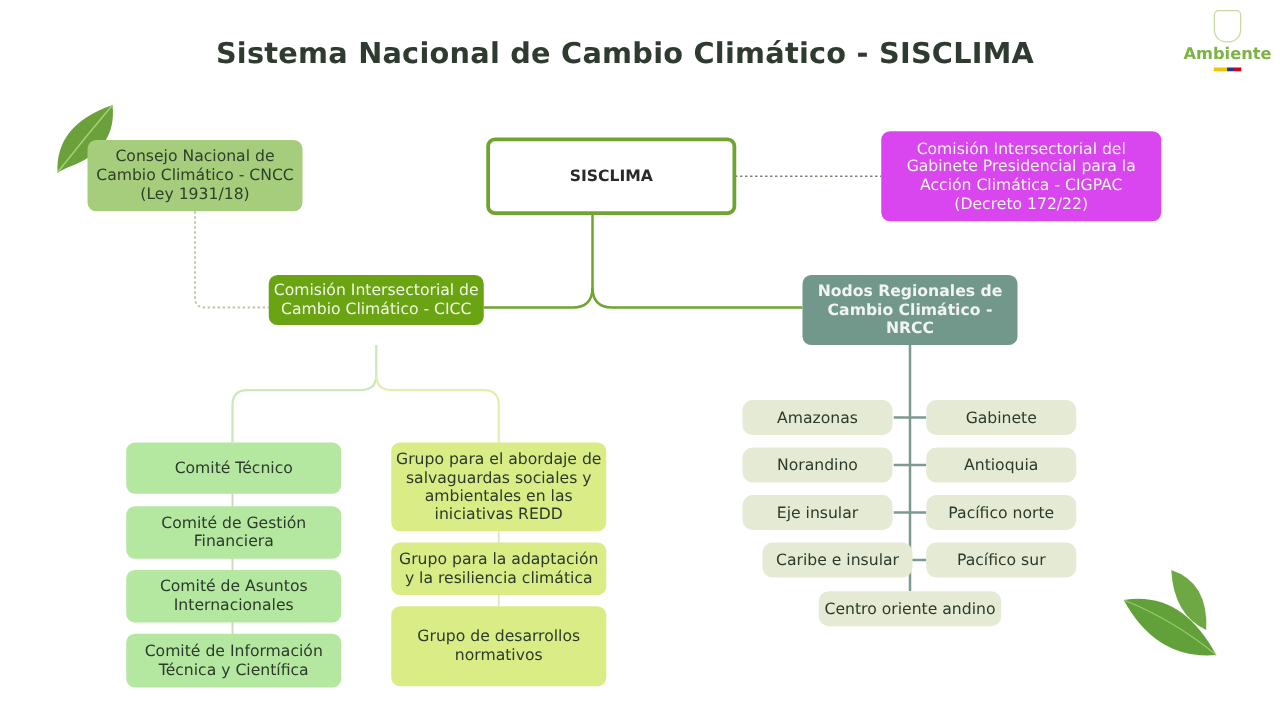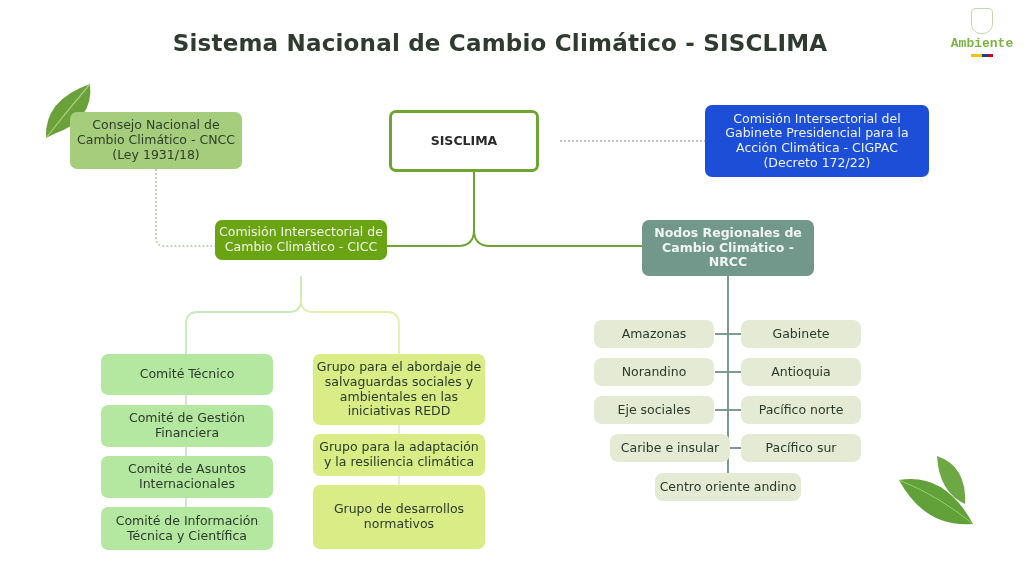--- a/index.html
+++ b/index.html
@@ -1,30 +1,30 @@
 <!DOCTYPE html>
 <html><head>
 <meta charset="utf-8">
 <style>
   html, body { margin: 0; padding: 0; }
   body { width: 1024px; height: 576px; background: #ffffff; position: relative; overflow: hidden;
          font-family: "DejaVu Sans", sans-serif; color: #2b3a2d; }
   .title { position: absolute; left: 0; width: 1000px; top: 30px; text-align: center;
            font-size: 23px; font-weight: bold; color: #2f3b31; letter-spacing: 0.2px; }
-  .logo { position: absolute; left: 944px; top: 8px; width: 76px; text-align: center; font-family: Liberation Mono, monospace; }
+  .logo { position: absolute; left: 944px; top: 8px; width: 76px; text-align: center; }
   .logo .shield { width: 20px; height: 24px; margin: 0 auto; border: 1.5px solid #c8d9a6; border-radius: 4px 4px 10px 10px; }
   .logo .word { font-size: 13px; font-weight: bold; color: #7cb342; margin-top: 2px; }
   .logo .flag { width: 22px; height: 3px; margin: 3px auto 0; background: linear-gradient(90deg,#f5c400 0 50%,#1f3a93 50% 75%,#d0021b 75%); }
 
   .node { position: absolute; box-sizing: border-box; display: flex; align-items: center; justify-content: center;
           text-align: center; border-radius: 7px; font-size: 12.5px; line-height: 1.18; white-space: pre-line; }
   .cncc { left: 70px; top: 112px; width: 172px; height: 57px; background: #a5cd7c; color: #2e3f2a; }
-  .sis { left: 389px; top: 110px; width: 150px; height: 62px; background: #fff; border: 3px solid #6fa430; color: #2a2a2a; flex-direction: row; }
+  .sis { left: 389px; top: 110px; width: 200px; height: 62px; background: #fff; border: 3px solid #6fa430; color: #2a2a2a; flex-direction: row; }
   .sis b { font-weight: bold; }
-  .cigpac { left: 705px; top: 105px; width: 224px; height: 72px; background: #1d4ed8; color: #eef4e6; }
+  .cigpac { left: 705px; top: 105px; width: 224px; height: 72px; background: #d946ef; color: #eef4e6; }
   .cicc { left: 215px; top: 220px; width: 172px; height: 40px; background: #6aa412; color: #f2f8e6; }
   .nrcc { left: 642px; top: 220px; width: 172px; height: 56px; background: #72978b; color: #f0f5f2; font-weight: bold; }
   .comite { left: 101px; width: 172px; background: #b4e8a0; color: #2b3a2b; }
   .grupo { left: 313px; width: 172px; background: #d9ec85; color: #2b3a2b; }
   .region { width: 120px; height: 28px; background: #e4ead4; color: #2b3a2b; border-radius: 8px; font-size: 12.5px; }
 
   svg.lines { position: absolute; left: 0; top: 0; }
   .leaf { position: absolute; }
 </style>
 </head>
@@ -93,19 +93,19 @@
 salvaguardas sociales y
 ambientales en las
 iniciativas REDD</div>
 <div class="node grupo" style="top:434px;height:42px">Grupo para la adaptación
 y la resiliencia climática</div>
 <div class="node grupo" style="top:485px;height:64px">Grupo de desarrollos
 normativos</div>
 
 <div class="node region" style="left:594px;top:320px">Amazonas</div>
 <div class="node region" style="left:594px;top:358px">Norandino</div>
-<div class="node region" style="left:594px;top:396px">Eje sociales</div>
+<div class="node region" style="left:594px;top:396px">Eje insular</div>
 <div class="node region" style="left:610px;top:434px">Caribe e insular</div>
 <div class="node region" style="left:741px;top:320px">Gabinete</div>
 <div class="node region" style="left:741px;top:358px">Antioquia</div>
 <div class="node region" style="left:741px;top:396px">Pacífico norte</div>
 <div class="node region" style="left:741px;top:434px">Pacífico sur</div>
 <div class="node region" style="left:655px;top:473px;width:146px">Centro oriente andino</div>
 
 </body></html>

